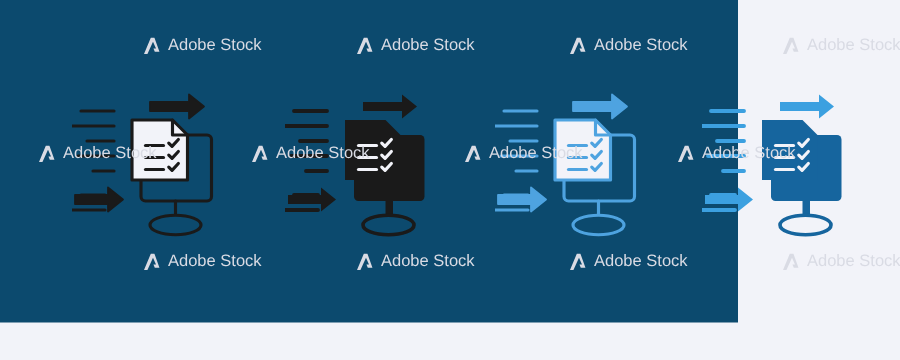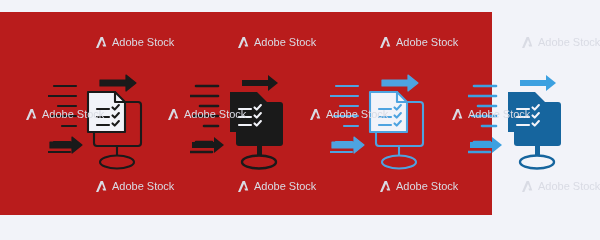--- a/index.html
+++ b/index.html
@@ -11,22 +11,21 @@
     height: 215px;
     background: #f2f3f9;
     font-family: "Liberation Sans", sans-serif;
     overflow: hidden;
     position: relative;
   }
   #stage {
     position: relative;
     width: 492px;
     height: 215px;
-    background: #b91c1c;
-    margin-top: 12px;
+    background: #0c4a6e;
   }
   
   .wm-id {
     position: absolute;
     left: -2px;
     top: 0;
     width: 215px;
     height: 22px;
     transform: rotate(-90deg);
     transform-origin: 11px 11px;

